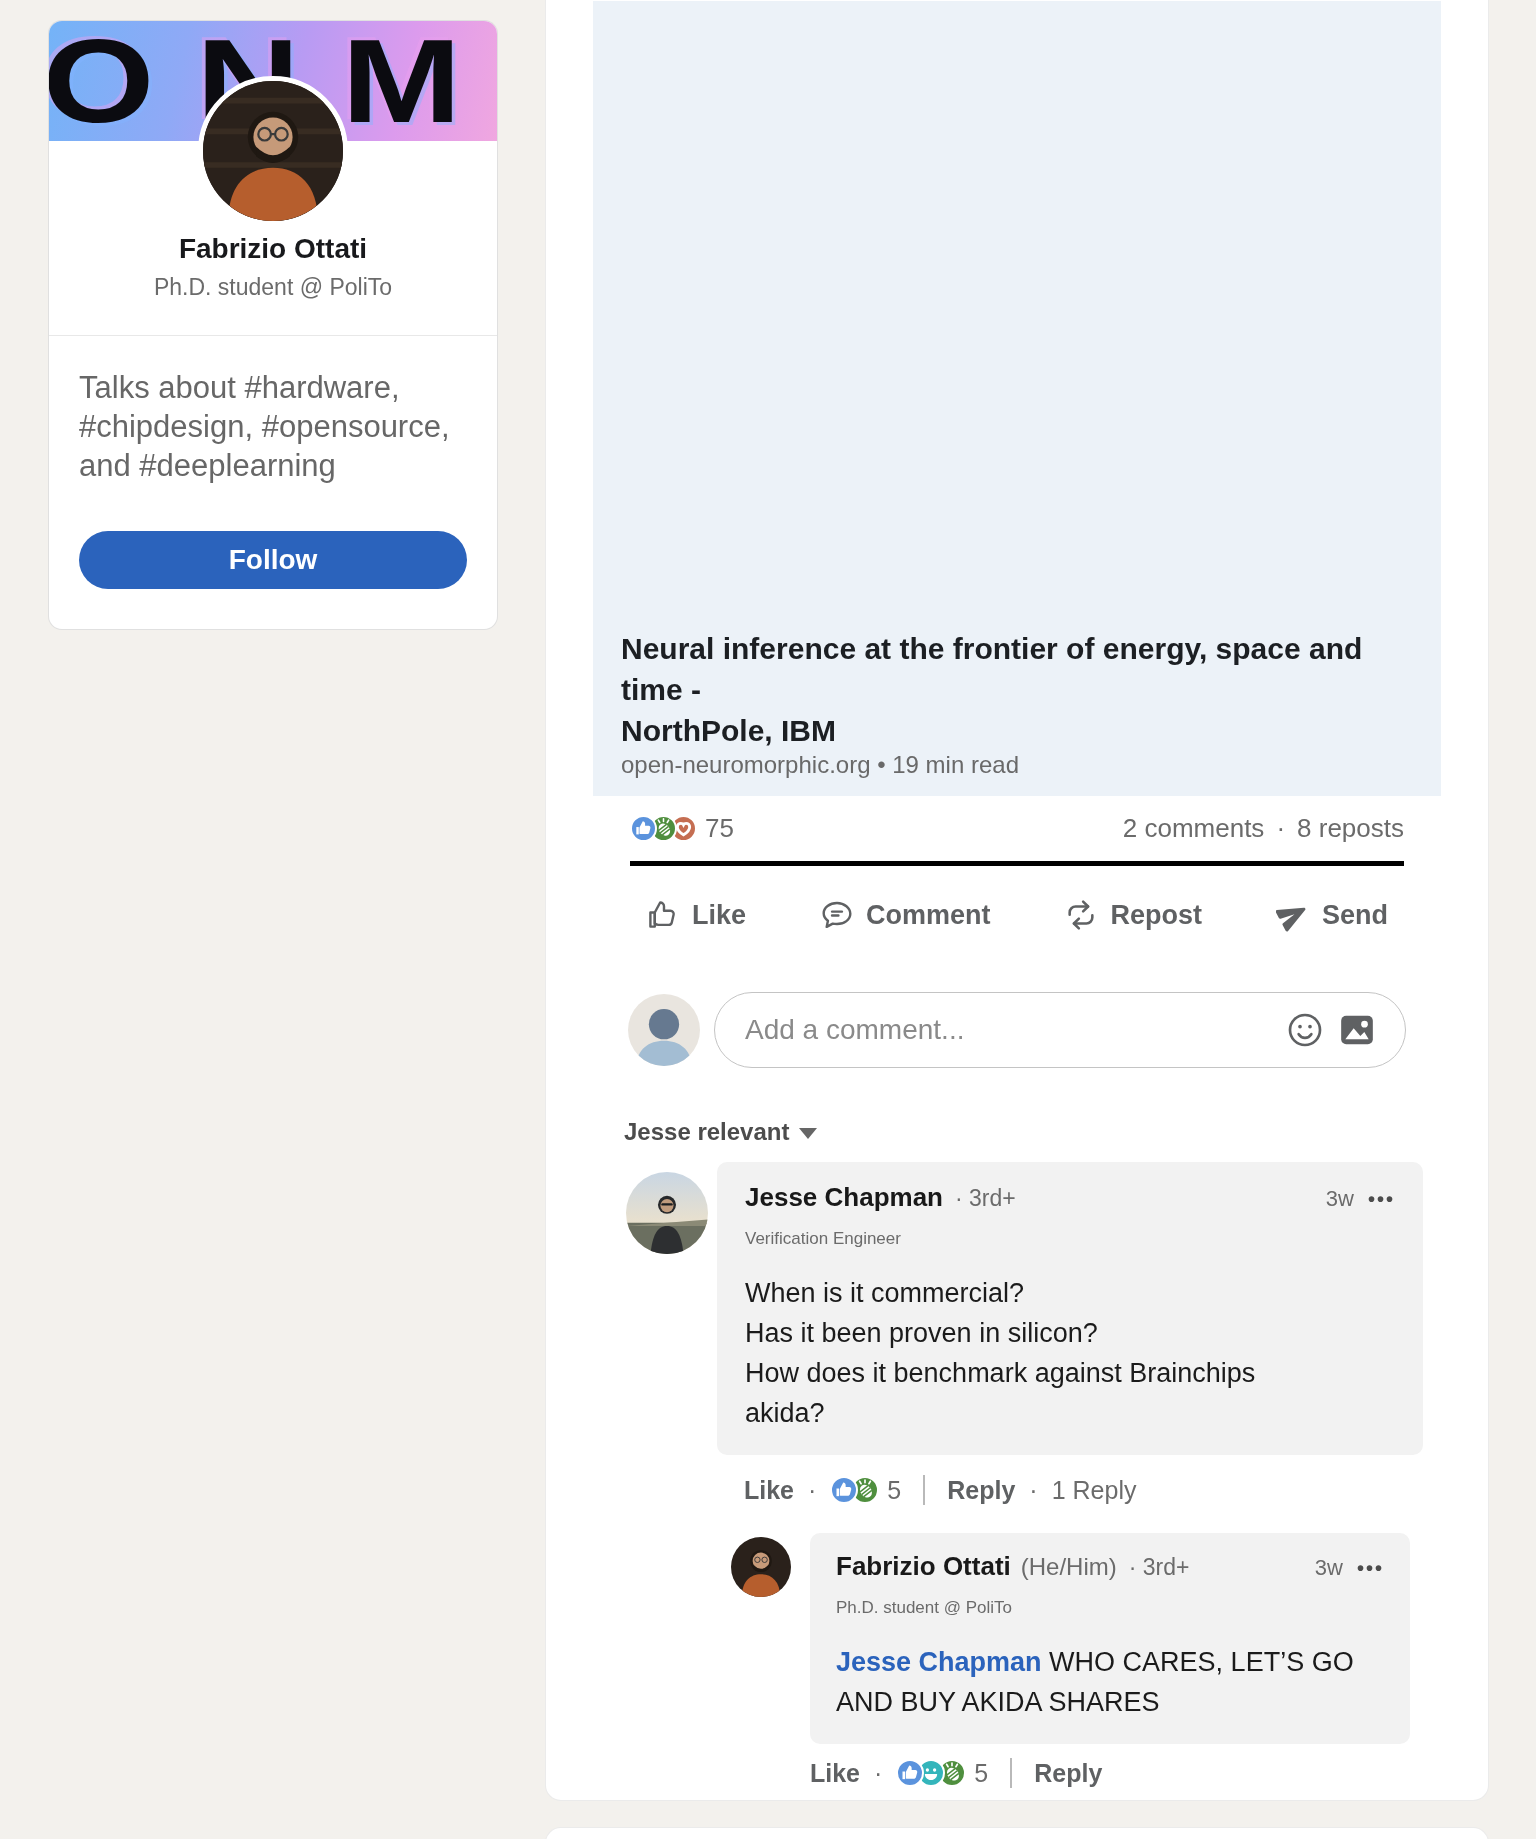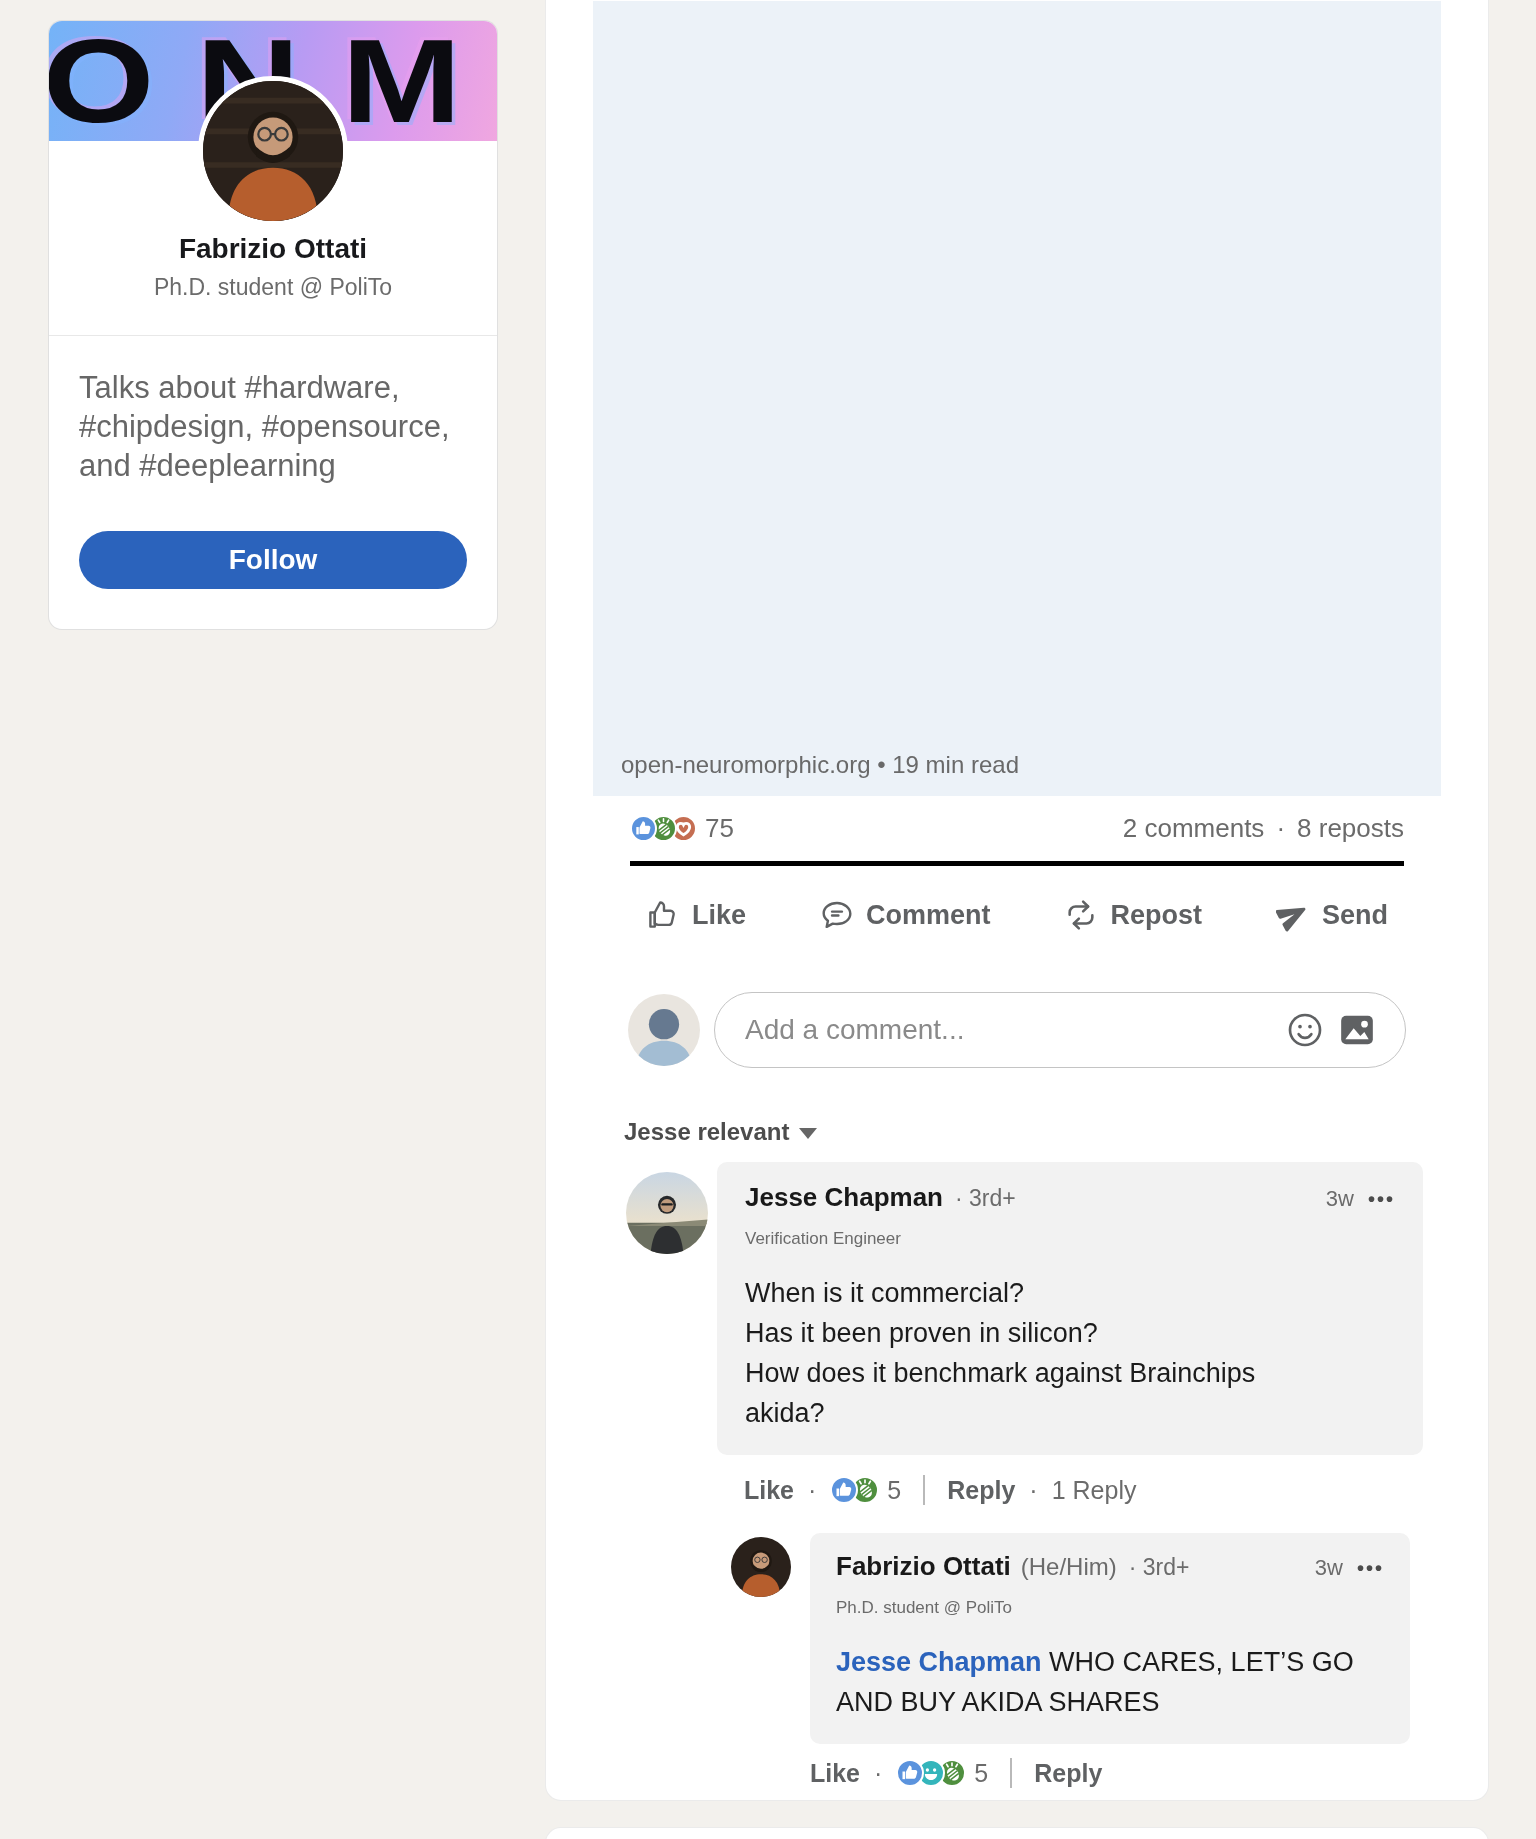--- a/index.html
+++ b/index.html
@@ -49,21 +49,21 @@
     position:absolute; left:545px; top:-30px; width:944px; height:1831px;
     background:#fff; border:1px solid rgba(0,0,0,0.08);
     border-radius:16px; overflow:hidden;
   }
   .article-preview {
     margin:30px 47px 0; height:795px; background:#ecf2f8;
     display:flex; flex-direction:column; justify-content:flex-end;
     padding:0 28px 17px; cursor:pointer;
   }
   .article-title { font-size:30px; font-weight:bold; color:#1c1f23; line-height:41px; white-space:pre-line; }
-  .article-meta { font-size:24px; color:#696969; margin-top:15px; }
+  .article-meta { font-size:24px; color:#696969; }
 
   .social-row {
     height:70px; margin:0 84px; display:flex; align-items:center;
     justify-content:space-between; border-bottom:5px solid #000000;
   }
   .social-left, .social-right { display:flex; align-items:center; }
   .rx-pile { display:flex; align-items:center; }
   .rx { width:27px; height:27px; border-radius:50%; border:2px solid #fff; display:block; }
   .rx + .rx { margin-left:-7px; }
   .rx svg { width:100%; height:100%; display:block; }
@@ -168,20 +168,22 @@
     <div class="profile-about">Talks about #hardware,
 #chipdesign, #opensource,
 and #deeplearning</div>
     <button class="btn btn-follow">Follow</button>
   </div>
 </aside>
 
 <main class="post-card">
 
   <div class="article-preview">
+    <div class="article-title">Neural inference at the frontier of energy, space and time -
+NorthPole, IBM</div>
     <div class="article-meta">
       <span>open-neuromorphic.org</span>
       <span>•</span>
       <span>19 min read</span>
     </div>
   </div>
 
   <div class="social-row">
     <div class="social-left">
       <span class="rx-pile">

